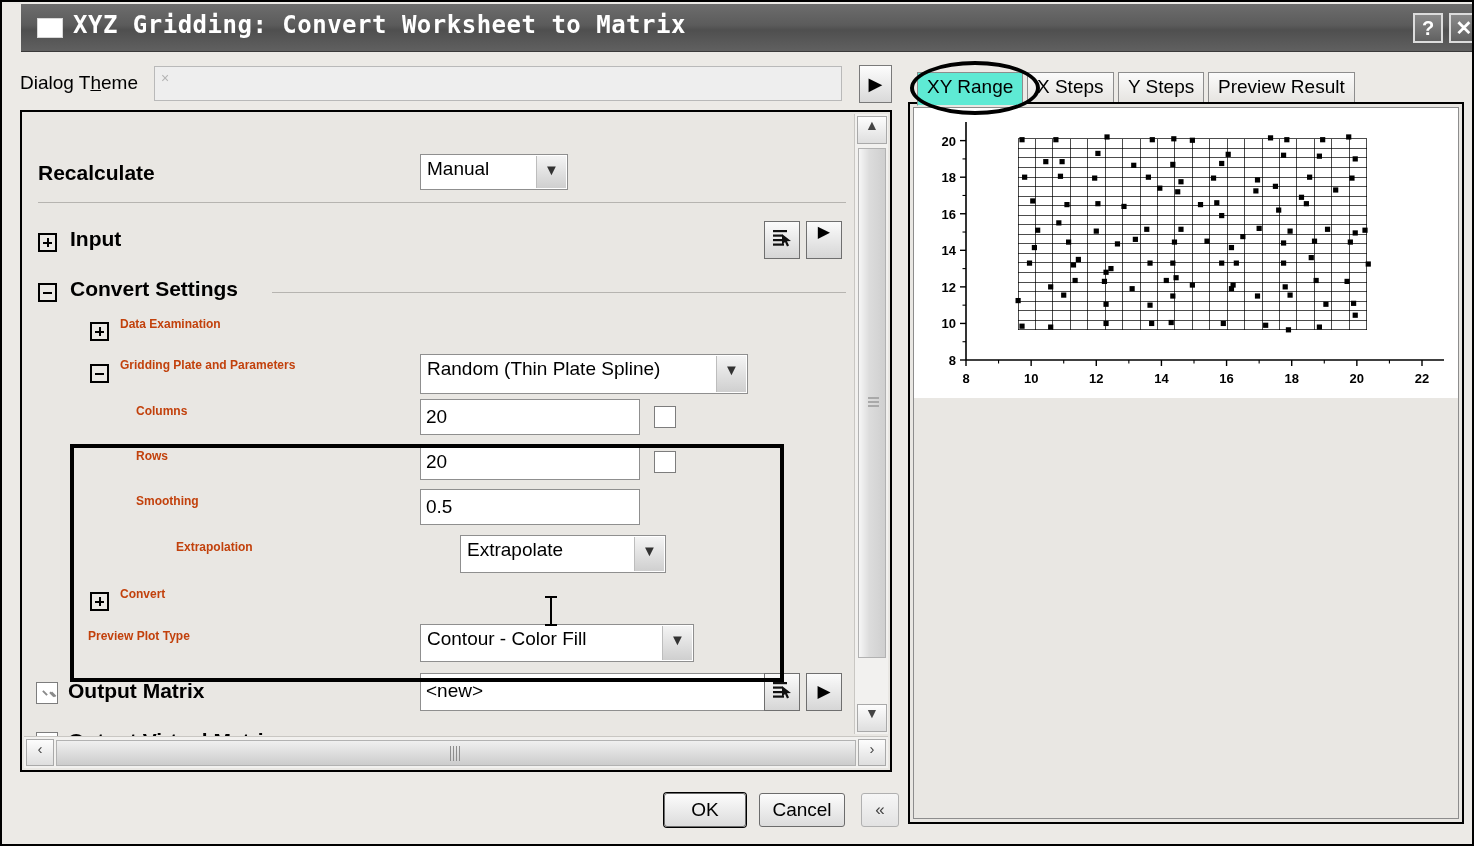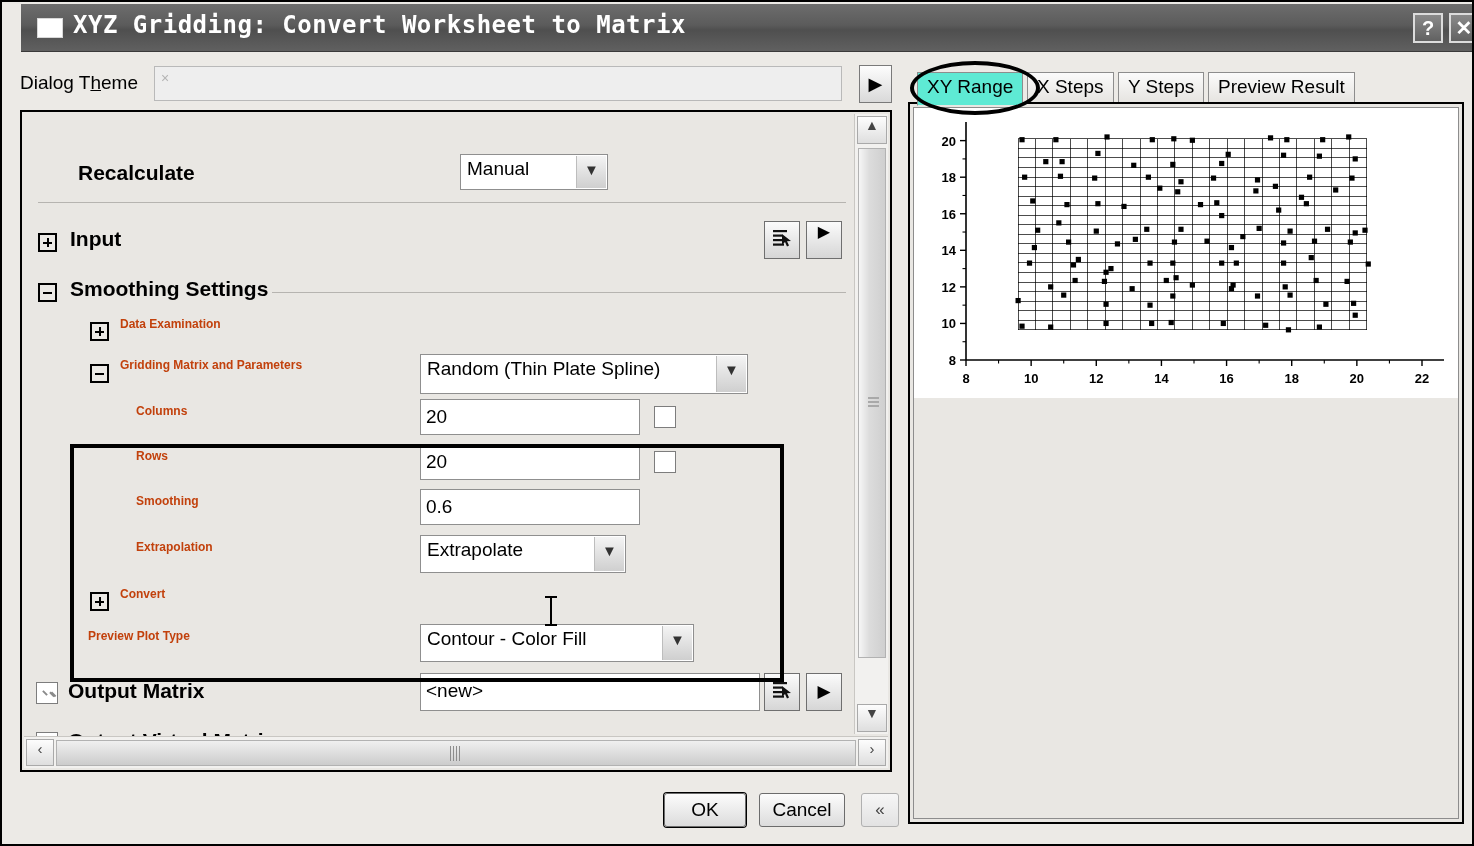--- a/index.html
+++ b/index.html
@@ -136,21 +136,21 @@
     <div id="theme-label">
       <span>Dialog T</span><u>h</u><span>eme</span>
     </div>
     <div id="theme-field">×</div>
     <div id="theme-go">▶</div>
   </div>
 
   <div id="panel">
     <div id="panel-inner">
 
-      <div class="row" style="top:40px;margin-left:40px;">
+      <div class="row" style="top:40px;">
         <div class="blabel" style="left:16px;top:9px;">Recalculate</div>
         <div class="combo" style="left:398px;top:2px;width:148px;height:36px;">
           <div class="ctext">Manual</div>
           <div class="carrow"><span>▼</span></div>
         </div>
       </div>
       <div class="hr" style="left:16px;top:90px;width:808px;"></div>
 
       <div class="row" style="top:108px;">
         <div class="tnode plus" style="left:16px;top:13px;"></div>
@@ -162,56 +162,56 @@
             <rect x="3" y="12" width="14" height="2.2" fill="#111"></rect>
             <rect x="3" y="16.5" width="11" height="2.2" fill="#111"></rect>
             <path d="M12 7 L12 18 L15 15 L17 19.5 L19 18.6 L17 14.3 L21 14 Z" fill="#111"></path>
           </svg>
         </div>
         <div class="sqbtn" style="left:784px;top:1px;" style2="">▶</div>
       </div>
 
       <div class="row" style="top:158px;">
         <div class="tnode" style="left:16px;top:13px;"></div>
-        <div class="blabel" style="left:48px;top:7px;">Smoothing Settings</div>
+        <div class="blabel" style="left:48px;top:7px;">Convert Settings</div>
       </div>
       <div class="hr" style="left:250px;top:180px;width:574px;"></div>
 
       <div class="row" style="top:200px;">
         <div class="tnode plus" style="left:68px;top:10px;"></div>
         <div class="plabel" style="left:98px;top:5px;">Data Examination</div>
       </div>
 
       <div class="row" style="top:240px;">
         <div class="tnode" style="left:68px;top:12px;"></div>
-        <div class="plabel" style="left:98px;top:6px;">Gridding Matrix and Parameters</div>
+        <div class="plabel" style="left:98px;top:6px;">Gridding Plate and Parameters</div>
         <div class="combo" style="left:398px;top:2px;width:328px;height:40px;">
           <div class="ctext">Random (Thin Plate Spline)</div>
           <div class="carrow"><span>▼</span></div>
         </div>
       </div>
 
       <div class="row" style="top:286px;">
         <div class="plabel" style="left:114px;top:6px;">Columns</div>
         <div class="tfield" style="left:398px;top:1px;width:220px;height:36px;">20</div>
         <div class="cbx" style="left:632px;top:8px;"></div>
       </div>
 
       <div class="row" style="top:331px;">
         <div class="plabel" style="left:114px;top:6px;">Rows</div>
         <div class="tfield" style="left:398px;top:1px;width:220px;height:36px;">20</div>
         <div class="cbx" style="left:632px;top:8px;"></div>
       </div>
 
       <div class="row" style="top:376px;">
         <div class="plabel" style="left:114px;top:6px;">Smoothing</div>
-        <div class="tfield" style="left:398px;top:1px;width:220px;height:36px;">0.6</div>
-      </div>
-
-      <div class="row" style="top:422px;">
+        <div class="tfield" style="left:398px;top:1px;width:220px;height:36px;">0.5</div>
+      </div>
+
+      <div class="row" style="top:422px;margin-left:40px;">
         <div class="plabel" style="left:114px;top:6px;">Extrapolation</div>
         <div class="combo" style="left:398px;top:1px;width:206px;height:38px;">
           <div class="ctext">Extrapolate</div>
           <div class="carrow"><span>▼</span></div>
         </div>
       </div>
 
       <div class="row" style="top:470px;">
         <div class="tnode plus" style="left:68px;top:10px;"></div>
         <div class="plabel" style="left:98px;top:5px;">Convert</div>
@@ -221,21 +221,21 @@
         <div class="plabel" style="left:66px;top:6px;">Preview Plot Type</div>
         <div class="combo" style="left:398px;top:1px;width:274px;height:38px;padding-left:12px;">
           <div class="ctext">Contour - Color Fill</div>
           <div class="carrow"><span>▼</span></div>
         </div>
       </div>
 
       <div class="row" style="top:560px;">
         <div class="cbx checked" style="left:14px;top:10px;"></div>
         <div class="blabel" style="left:46px;top:7px;">Output Matrix</div>
-        <div class="tfield" style="left:398px;top:1px;width:340px;height:38px;">&lt;new&gt;</div>
+        <div class="tfield" style="left:398px;top:1px;width:378px;height:38px;">&lt;new&gt;</div>
         <div class="sqbtn" style="left:742px;top:1px;">
           <svg width="24" height="26" viewBox="0 0 24 26" style="margin-top:5px;">
             <rect x="3" y="3" width="14" height="2.2" fill="#111"></rect>
             <rect x="3" y="7.5" width="9" height="2.2" fill="#111"></rect>
             <rect x="3" y="12" width="14" height="2.2" fill="#111"></rect>
             <rect x="3" y="16.5" width="11" height="2.2" fill="#111"></rect>
             <path d="M12 7 L12 18 L15 15 L17 19.5 L19 18.6 L17 14.3 L21 14 Z" fill="#111"></path>
           </svg>
         </div>
         <div class="sqbtn" style="left:784px;top:1px;line-height:35px;font-size:17px;">▶</div>

